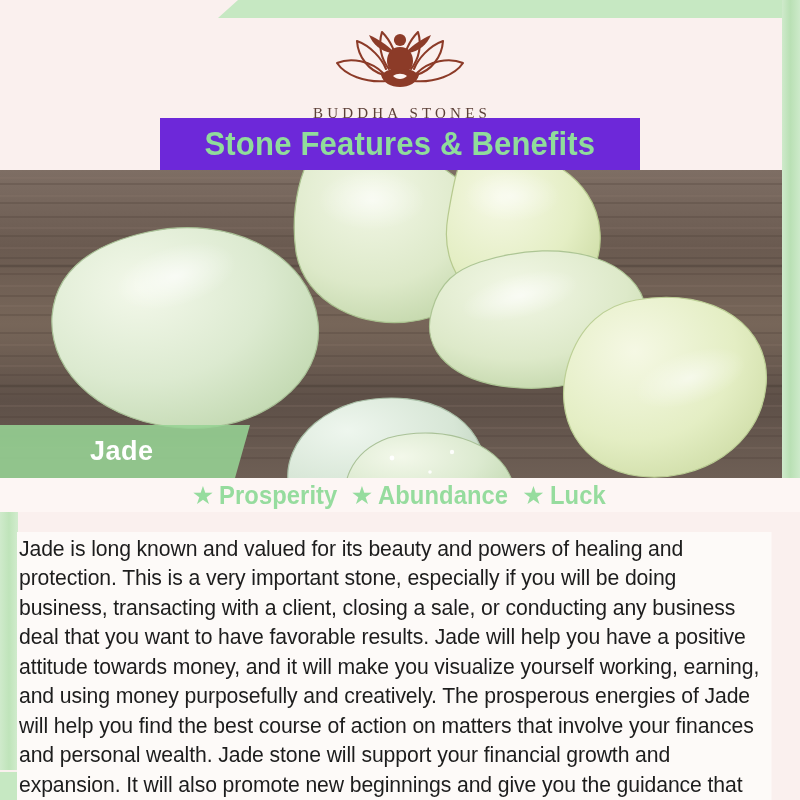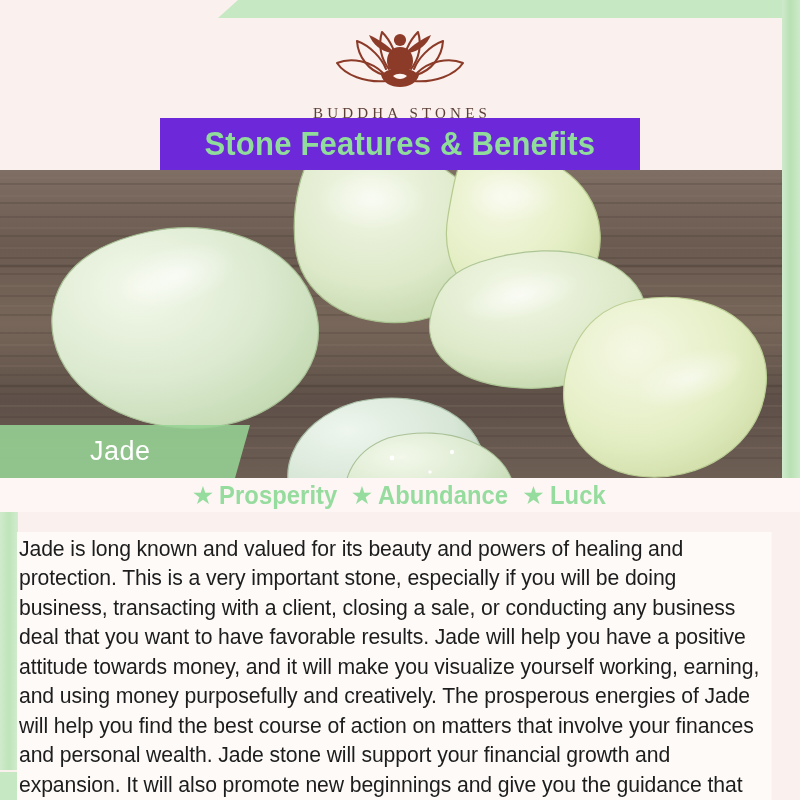--- a/index.html
+++ b/index.html
@@ -67,21 +67,21 @@
   #photo svg{display:block;width:782px;height:308px;}
 
   
   #jade-band{
     position:absolute;top:425px;left:0;width:250px;height:53px;
     background:rgba(150,211,148,.88);
     clip-path:polygon(0 0, 250px 0, 235px 53px, 0 53px);
     display:flex;align-items:center;
   }
   #jade-label{
-    color:#ffffff;font-weight:normal;font-size:27px;letter-spacing:.5px;
+    color:#ffffff;font-weight:bold;font-size:27px;letter-spacing:.5px;
     margin-left:90px;
   }
 
   
   #benefits{
     position:absolute;top:478px;left:0;width:800px;height:34px;
     display:flex;align-items:center;justify-content:center;gap:7px;
     background:#fdf6f4;
   }
   .benefit{display:inline-flex;align-items:center;gap:5px;}

